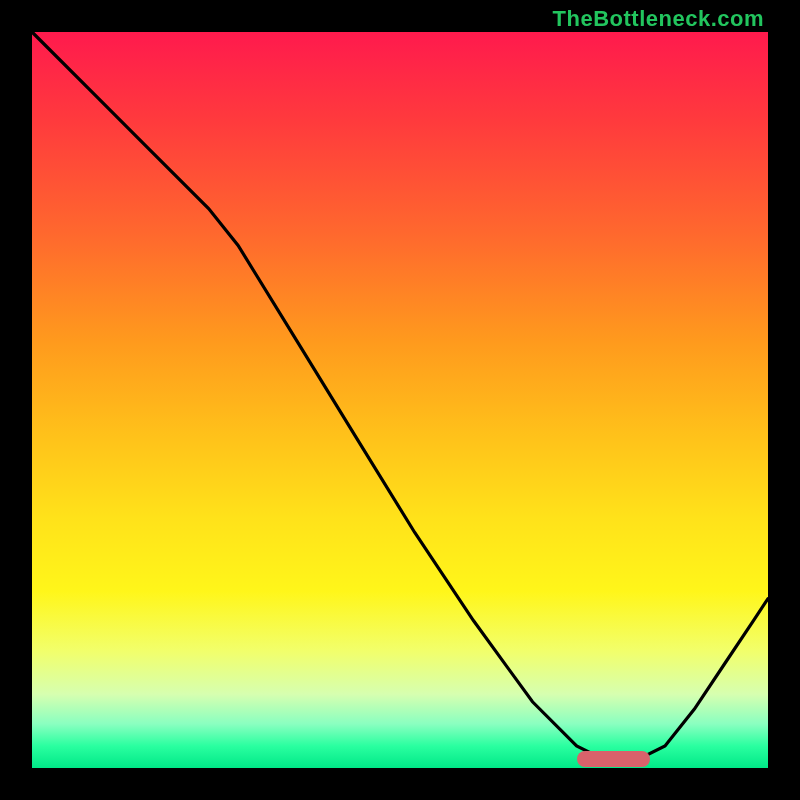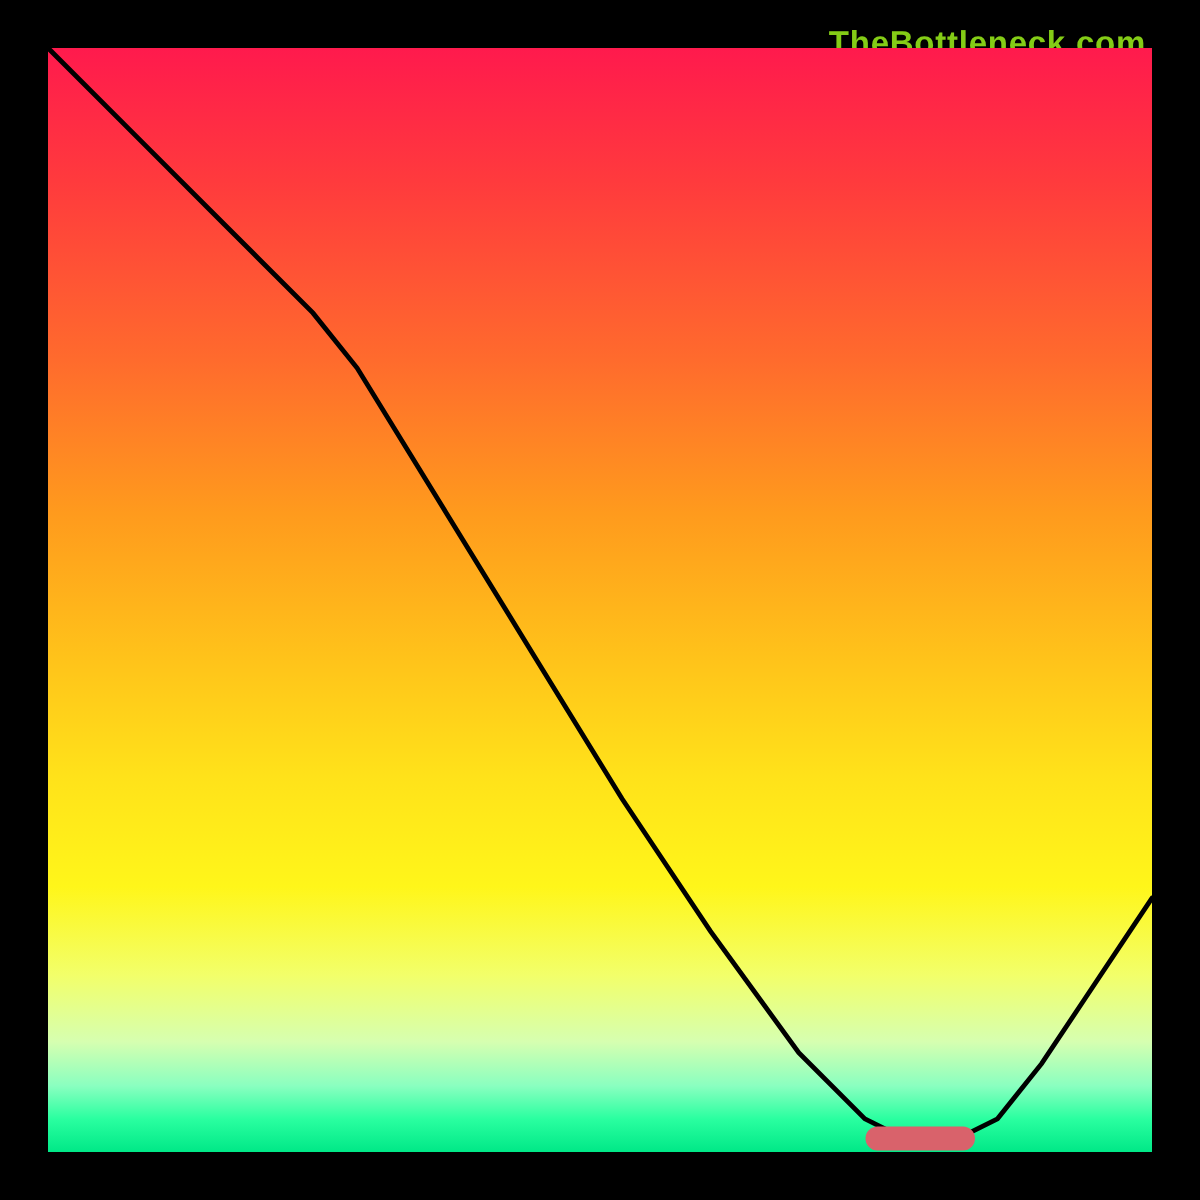--- a/index.html
+++ b/index.html
@@ -37,23 +37,23 @@
       #fff61a 76%,
       #f2ff6a 84%,
       #d6ffb0 90%,
       #8affc0 94%,
       #2affa0 97%,
       #00e887 100%
     );
   }
   .watermark {
     position: absolute;
-    top: 16px;
+    top: 6px;
     right: 36px;
-    color: #84cc16;
+    color: #22c55e;
     font-size: 22px;
     font-weight: 600;
     letter-spacing: 0.5px;
     user-select: none;
   }
   svg.curve {
     position: absolute;
     left: 0;
     top: 0;
     width: 736px;

